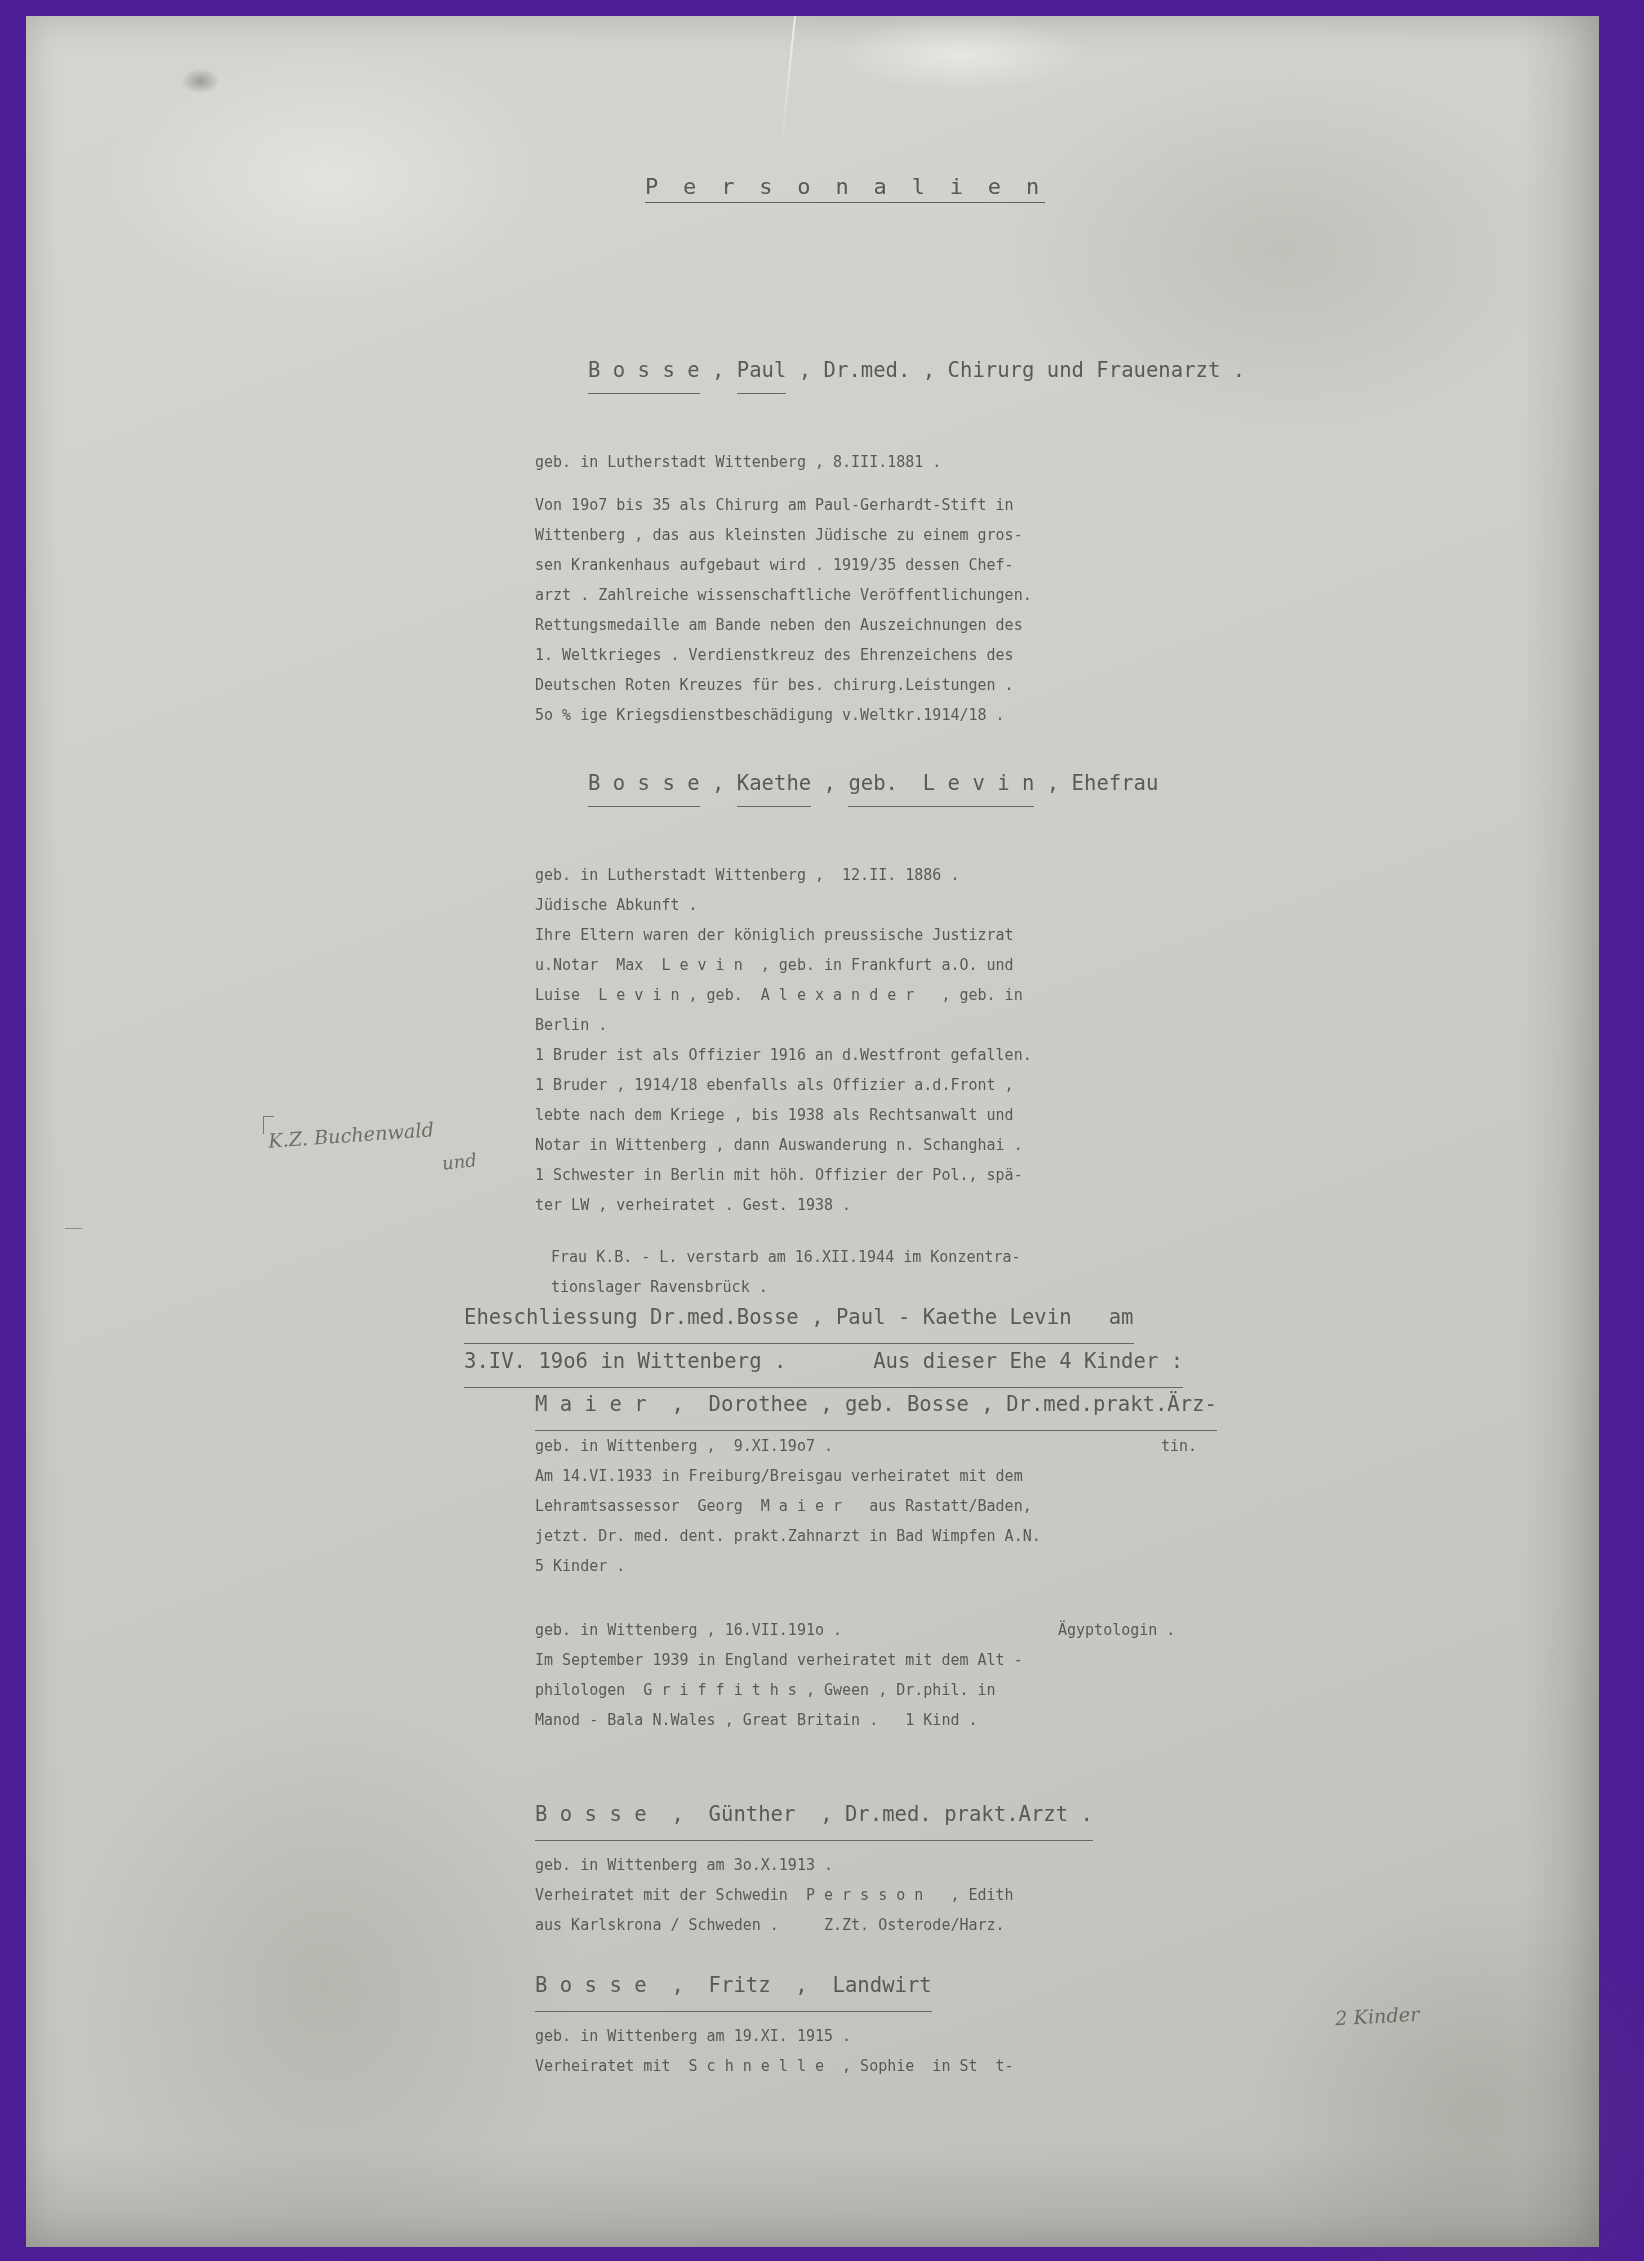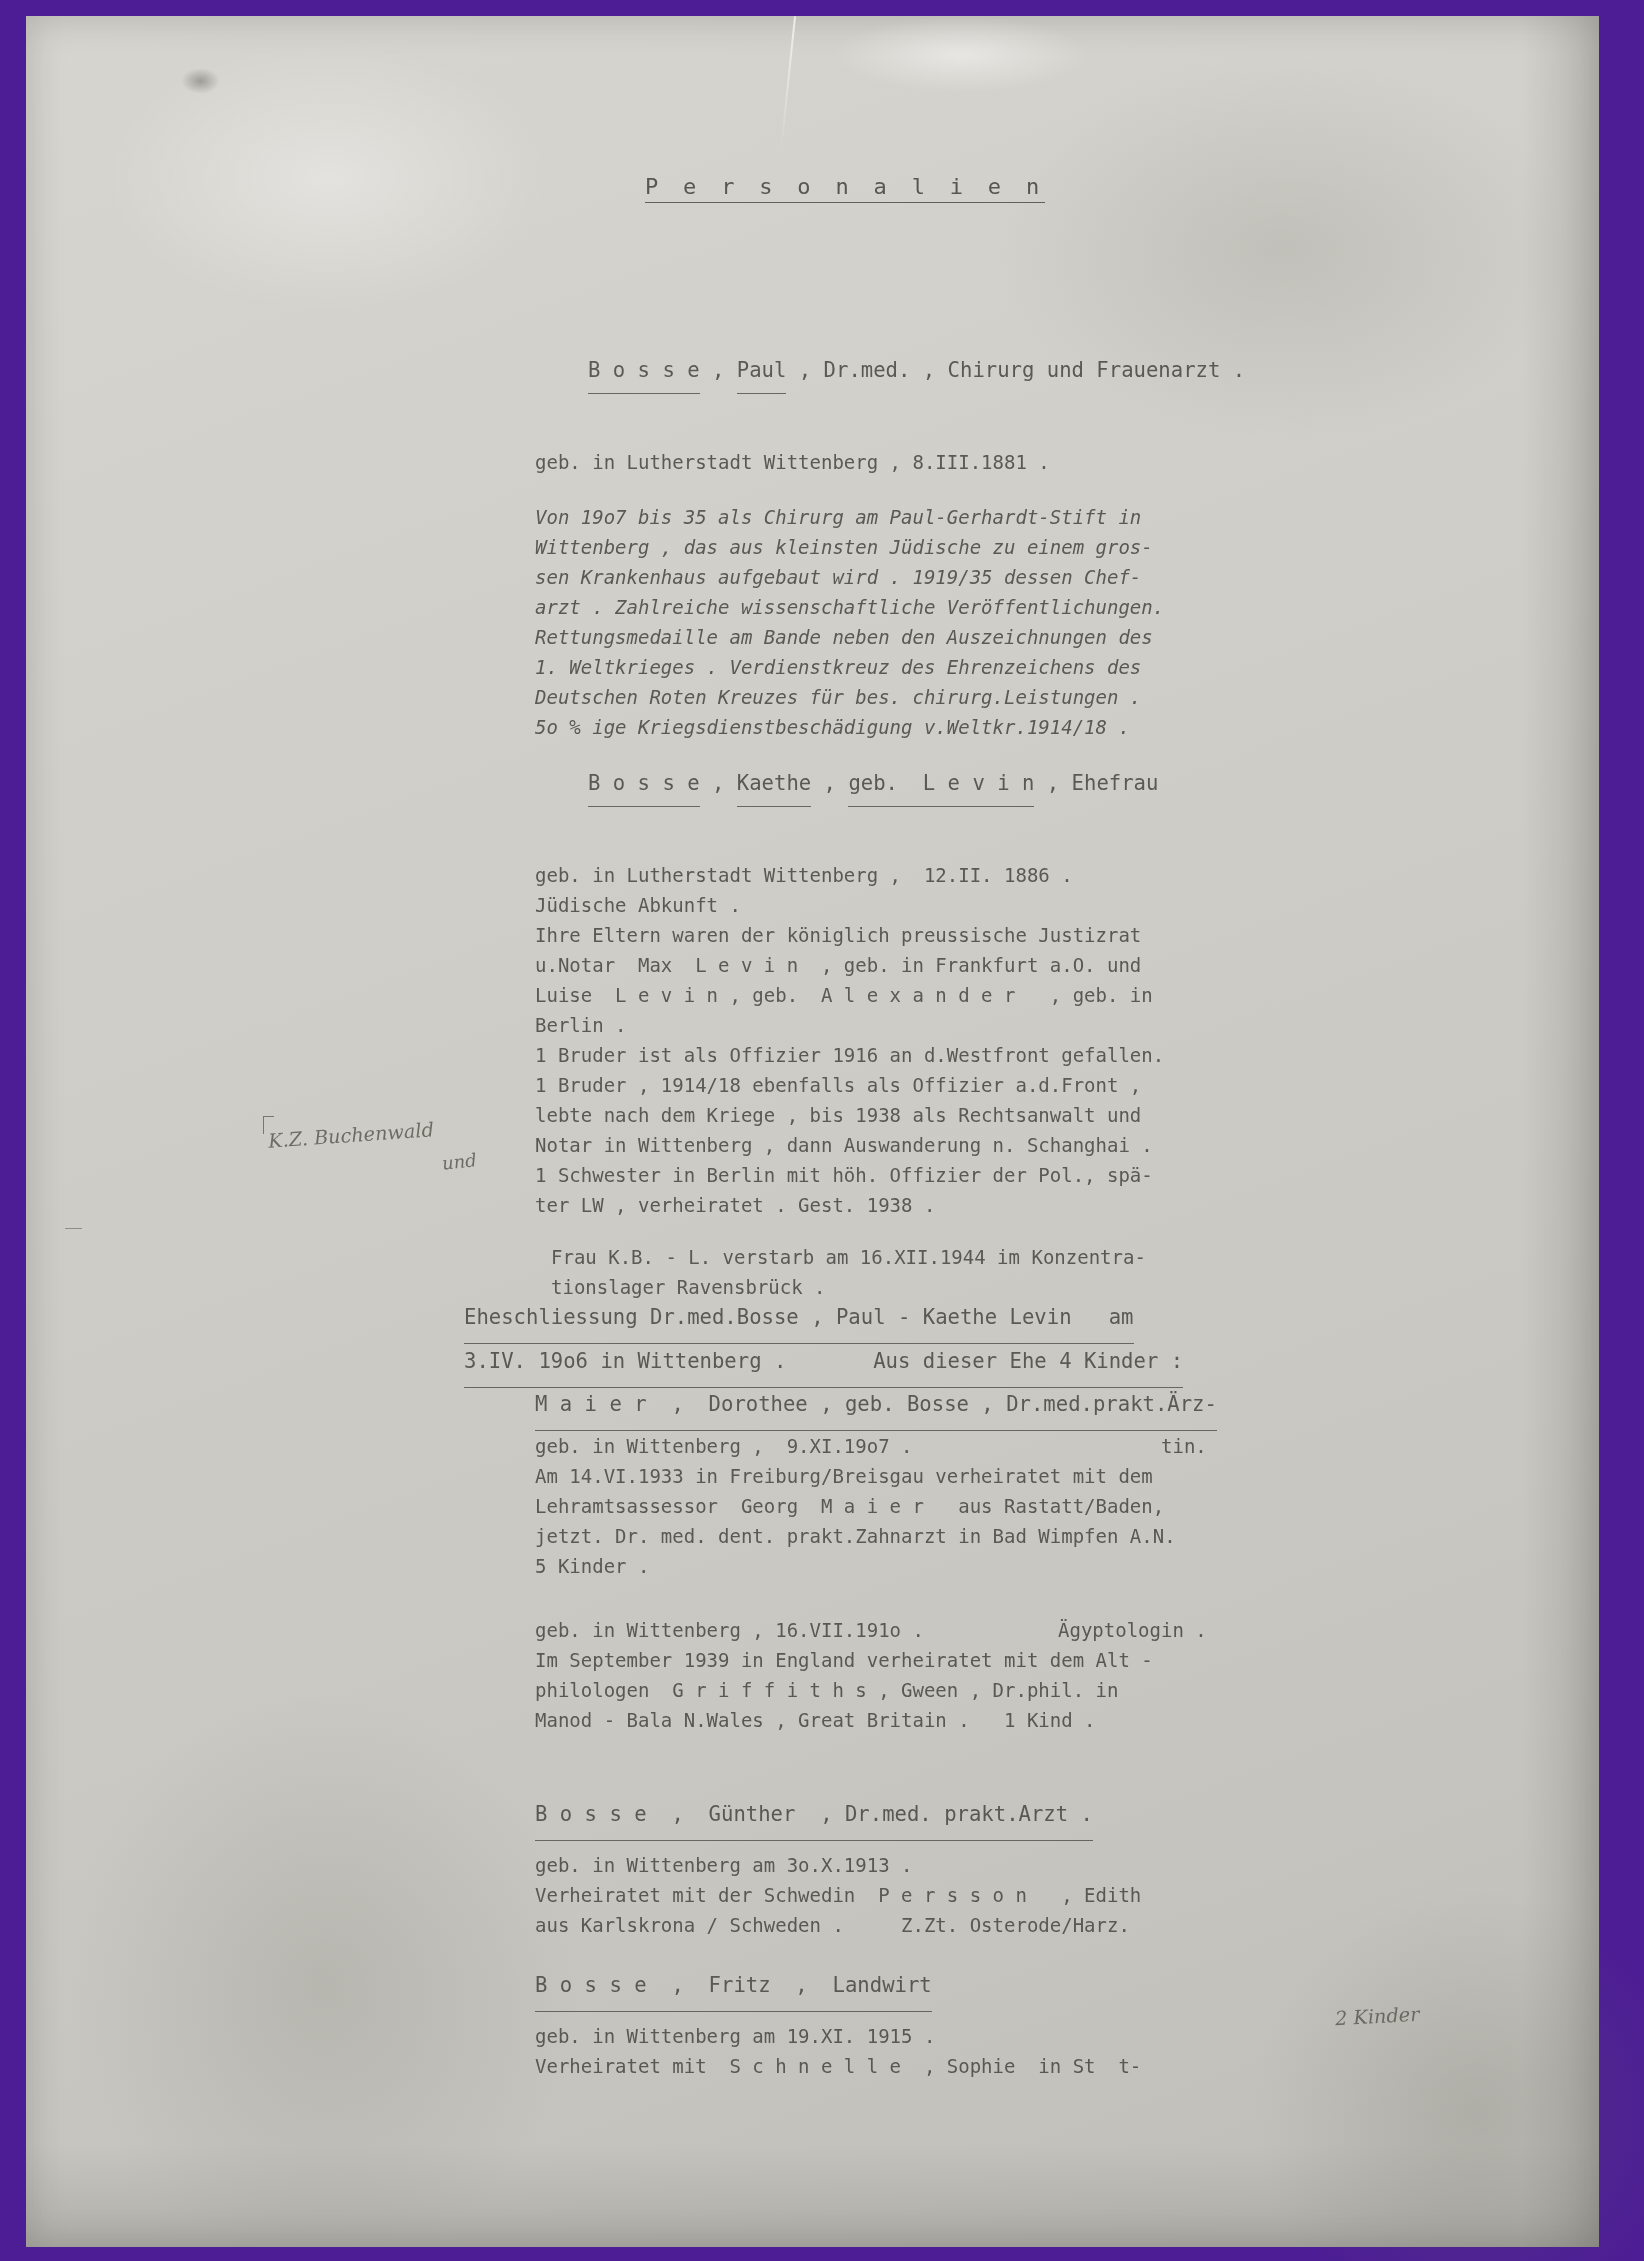--- a/index.html
+++ b/index.html
@@ -61,21 +61,21 @@
     letter-spacing: 5.8px;
     color: #4a4a46;
     border-bottom: 1.3px solid #55554f;
     padding-bottom: 3.9px;
     white-space: pre;
     font-family: "DejaVu Sans Mono", monospace;
     opacity: 0.9;
   }
 
   .block { position: absolute; left: 0; width: 1573px; }
-  .line { white-space: pre; font-size: 19px; line-height: 30px; color: #4a4a46; opacity: 0.88; }
+  .line { white-space: pre; font-size: 15px; line-height: 30px; color: #4a4a46; opacity: 0.88; }
 
   .hdr { font-size: 20.6px; }
   .u { border-bottom: 1.3px solid #5a5a54; padding-bottom: 11px; }
 
   
   .hand {
     position: absolute;
     font-family: "DejaVu Serif", serif;
     font-style: italic;
     color: #55554e;
@@ -114,21 +114,21 @@
 
     <div class="content">
 
       <div class="title">P e r s o n a l i e n</div>
 
       <div class="block" style="top:309px;">
         <div class="line hdr" style="margin-left:438px;">
           <span class="u">B o s s e</span><span> , </span><span class="u">Paul</span><span> , Dr.med. , Chirurg und Frauenarzt .</span>
         </div>
         <div class="line" style="margin-left:509px; margin-top:32px;">geb. in Lutherstadt Wittenberg , 8.III.1881 .</div>
-        <div style="margin-left:509px; margin-top:25px;font-style:italic;">
+        <div style="margin-left:509px; margin-top:13px;">
           <div class="line">Von 19o7 bis 35 als Chirurg am Paul-Gerhardt-Stift in</div>
           <div class="line">Wittenberg , das aus kleinsten Jüdische zu einem gros-</div>
           <div class="line">sen Krankenhaus aufgebaut wird . 1919/35 dessen Chef-</div>
           <div class="line">arzt . Zahlreiche wissenschaftliche Veröffentlichungen.</div>
           <div class="line">Rettungsmedaille am Bande neben den Auszeichnungen des</div>
           <div class="line">1. Weltkrieges . Verdienstkreuz des Ehrenzeichens des</div>
           <div class="line">Deutschen Roten Kreuzes für bes. chirurg.Leistungen .</div>
           <div class="line">5o % ige Kriegsdienstbeschädigung v.Weltkr.1914/18 .</div>
         </div>
       </div>

